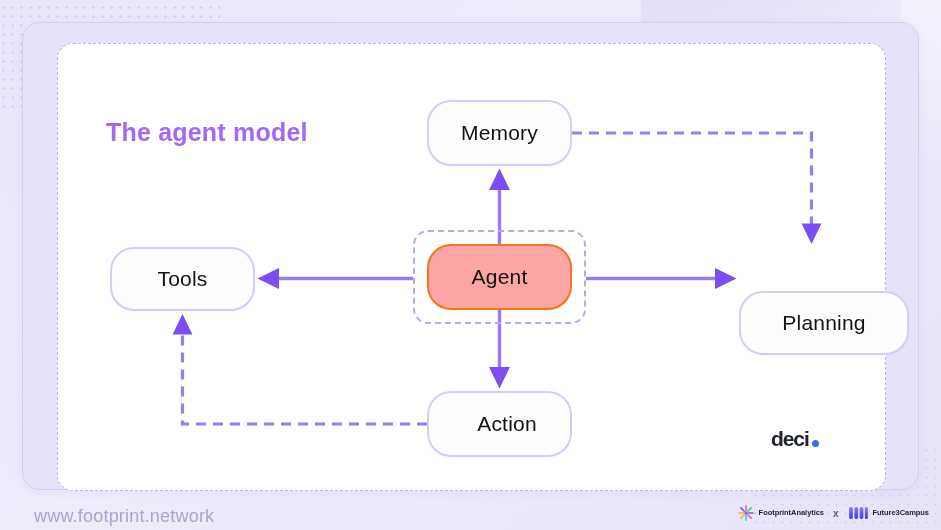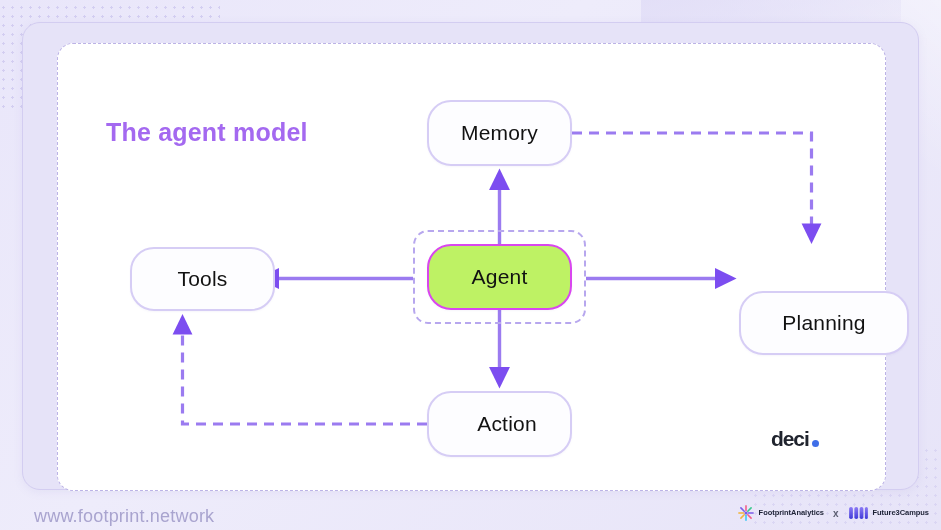--- a/index.html
+++ b/index.html
@@ -130,27 +130,27 @@
     background: #fdfdff;
     border: 2px solid #d6cdf5;
     border-radius: 24px;
     font-size: 21px;
     color: #121212;
     letter-spacing: .2px;
     white-space: nowrap;
     box-shadow: 0 1px 2px rgba(140,130,200,.07);
   }
   .node.center {
-    background: #bef264;
-    border: 2px solid #d946ef;
+    background: #fca5a5;
+    border: 2px solid #f97316;
   }
 
   #node-memory   { left: 369px; top: 56px;  width: 145px; height: 66px; }
   #node-agent    { left: 369px; top: 200px; width: 145px; height: 66px; }
-  #node-tools    { left: 52px;  top: 203px; width: 145px; height: 64px; margin-left: 20px; }
+  #node-tools    { left: 52px;  top: 203px; width: 145px; height: 64px; }
   #node-planning { left: 681px; top: 203px; width: 170px; height: 64px; margin-top: 44px; }
   #node-action   { left: 369px; top: 347px; width: 145px; height: 66px; padding-left: 15px; }
 
   
   #agent-shell {
     position: absolute;
     left: 355px;
     top: 186px;
     width: 173px;
     height: 94px;

